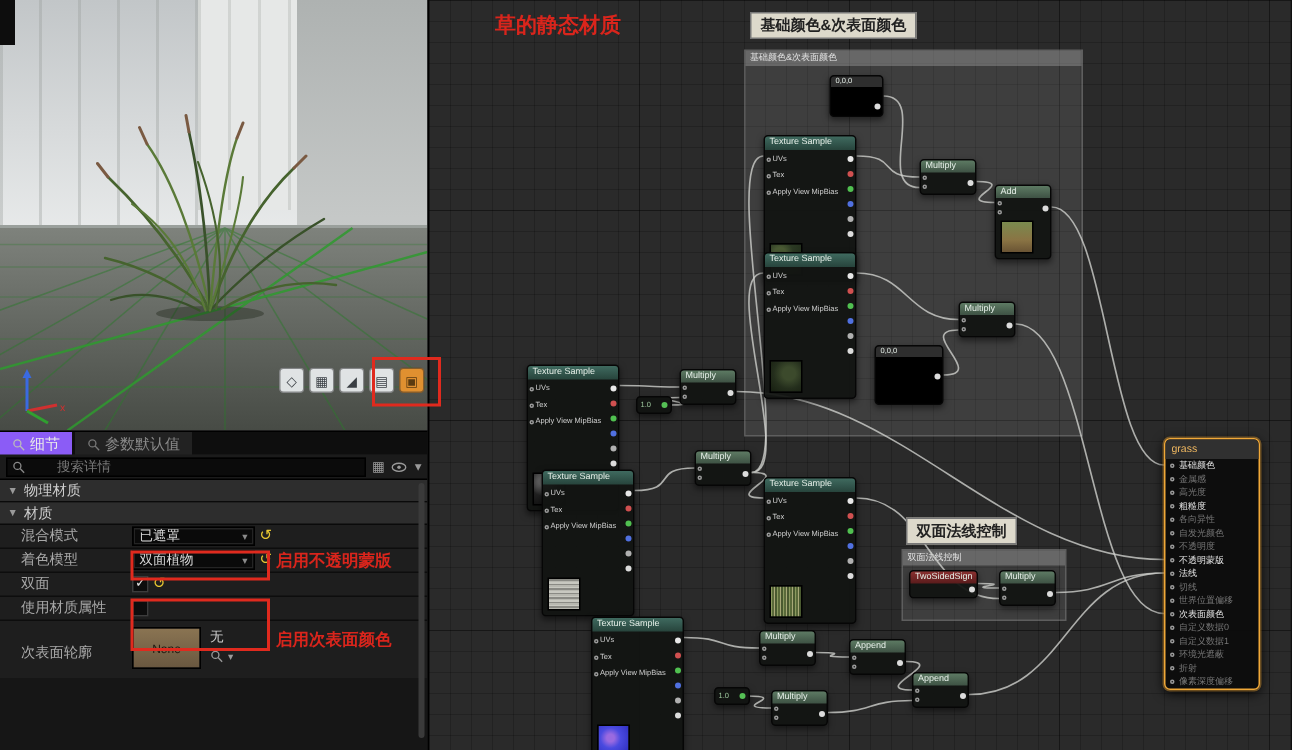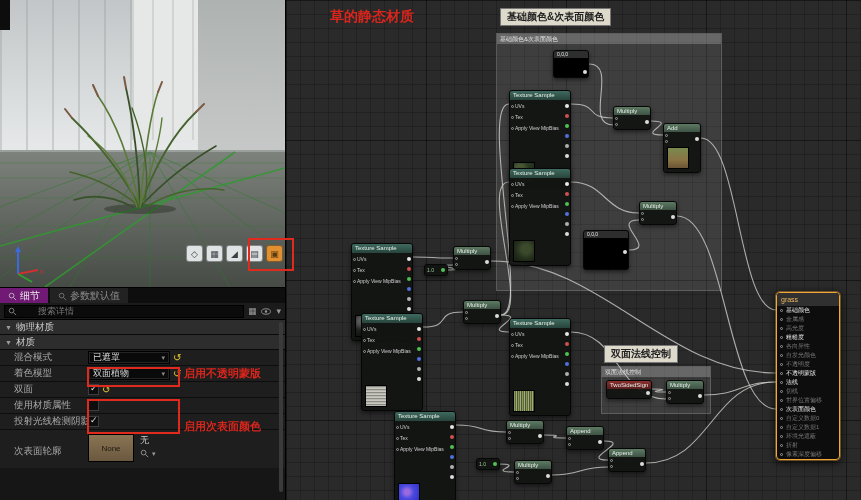--- a/index.html
+++ b/index.html
@@ -16,21 +16,21 @@
   .floor{position:absolute;left:0;top:152px;width:285px;height:135px;background:linear-gradient(#7e827c,#474b45);}
   #vp-grid,#grass,#gizmo{position:absolute;left:0;top:0;}
   #vp-toolbar{position:absolute;left:186px;top:245px;display:flex;gap:3px;}
   .vp-icon{width:17px;height:17px;border-radius:3px;background:rgba(236,239,241,.92);color:#3a3f44;font-size:9px;line-height:17px;text-align:center;border:1px solid rgba(40,40,40,.5);}
   .vp-icon.accent{background:#e09030;color:#5a3a10;}
   .vp-corner{position:absolute;left:0;top:0;width:10px;height:30px;background:#0d0d0d;}
 
   
   #tabbar{position:absolute;left:0;top:287px;width:285px;height:16px;background:#0e0e0e;display:flex;border-top:1px solid #000;}
   .tab{display:flex;align-items:center;gap:3px;padding:0 8px;font-size:10px;height:16px;}
-  .tab.active{background:#701a75;color:#e8e8e8;}
+  .tab.active{background:#8b5cf6;color:#e8e8e8;}
   .tab.inactive{background:#222;color:#8a8a8a;margin-left:2px;}
   .mag{width:9px;height:9px;}
   
   #searchrow{position:absolute;left:0;top:303px;width:285px;height:17px;background:#1b1b1b;display:flex;align-items:center;padding:0 4px;gap:4px;border-bottom:1px solid #000;}
   #searchbox{flex:1;display:flex;align-items:center;gap:21px;background:#0b0b0b;border:1px solid #000;height:13px;padding:0 3px;}
   #searchbox input{flex:1;background:transparent;border:0;outline:0;color:#cfcfcf;font-size:9px;padding:0;}
   #searchbox input::placeholder{color:#777;}
   .sr-icon{color:#9a9a9a;font-size:9px;line-height:13px;}
   
   #props{position:absolute;left:0;top:320px;width:285px;}
@@ -251,26 +251,20 @@
         </div>
       </div>
 
       <div class="prow">
         <div class="plabel">使用材质属性</div>
         <div class="pval">
           <div class="checkbox"></div>
         </div>
       </div>
 
-      <div class="prow">
-        <div class="plabel">投射光线检测阴影</div>
-        <div class="pval">
-          <div class="checkbox on"></div>
-        </div>
-      </div>
 
       <div id="subsurf">
         <div class="plabel" style="align-self:center;">次表面轮廓</div>
         <div class="asset-box">
           <span>None</span>
         </div>
         <div class="asset-side">
           <span>无</span>
           <div class="asset-tools">
             <svg class="mag" viewBox="0 0 10 10">

